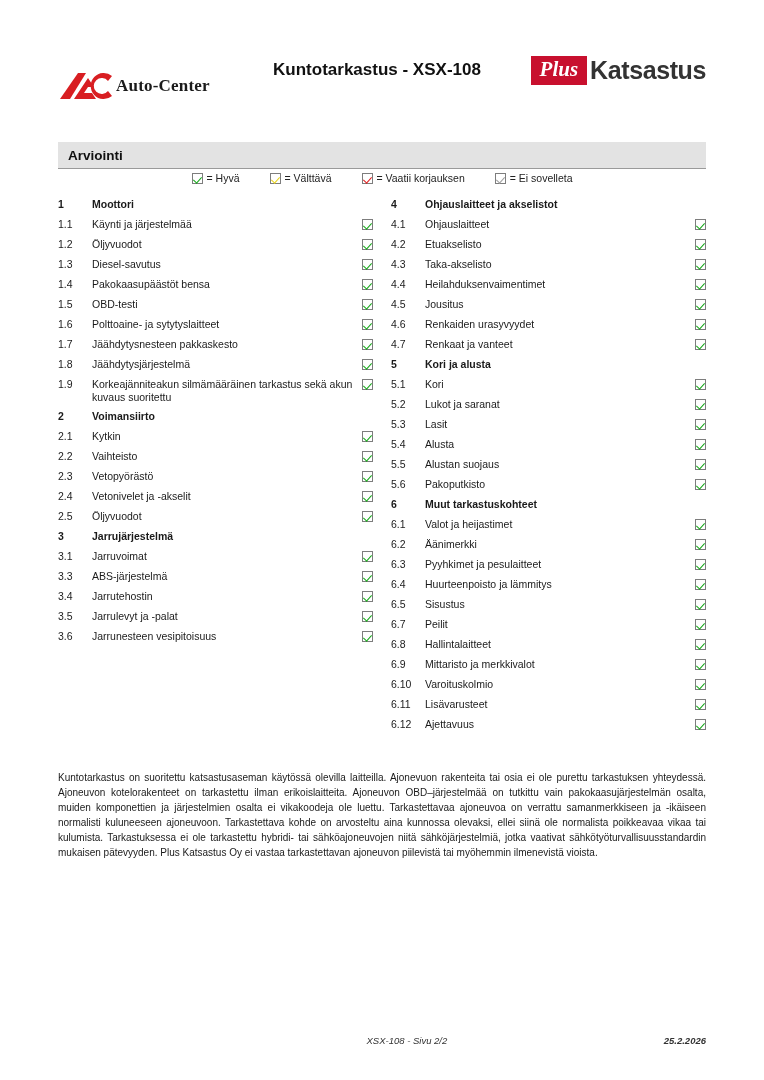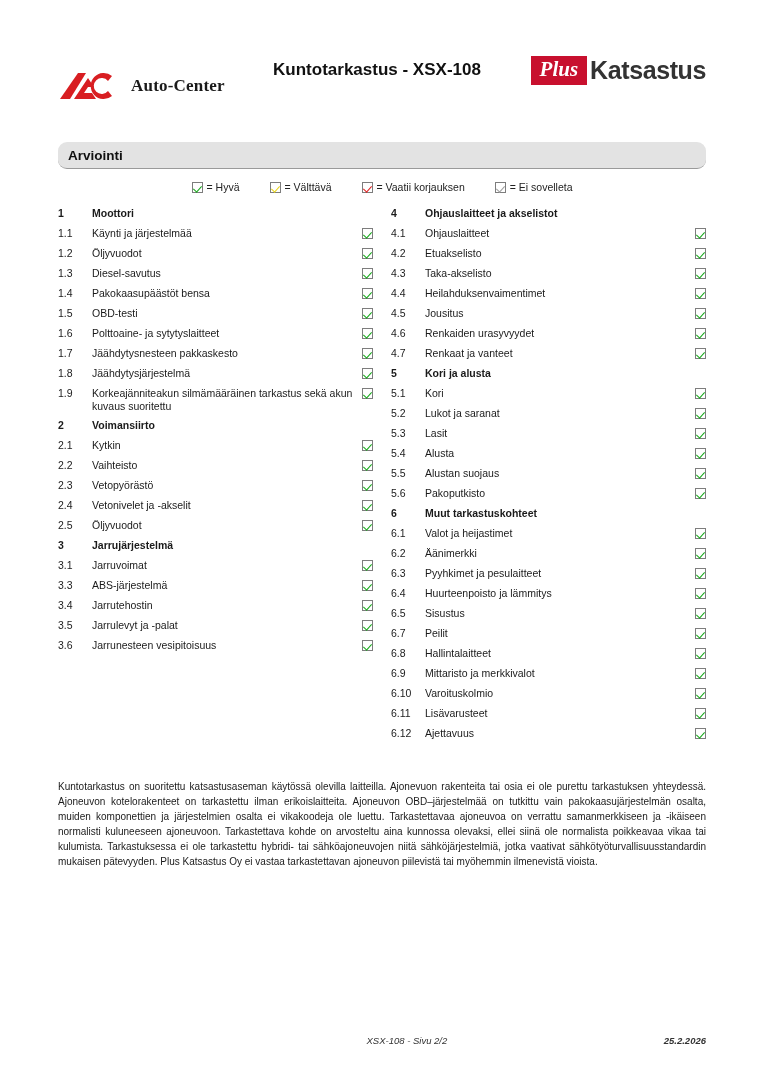--- a/index.html
+++ b/index.html
@@ -27,21 +27,21 @@
   .header {
     display: flex;
     align-items: center;
     justify-content: space-between;
     padding-top: 34px;
     height: 72px;
   }
   .logo-left {
     display: flex;
     align-items: center;
-    gap: 15px;
+    gap: 0;
     width: 210px;
     margin-top: 32px;
   }
   .ac-mark {
     position: relative;
     width: 58px;
     height: 34px;
   }
   .ac-mark svg { display: block; }
   .ac-text {
@@ -86,31 +86,30 @@
 
   
   .section-bar {
     margin-top: 36px;
     background: #e3e3e3;
     height: 26px;
     display: flex;
     align-items: center;
     padding-left: 10px;
     border-bottom: 1px solid #9a9a9a;
-    border-radius: 9px;
   }
   .section-bar .title {
     font-size: 13.5px;
     font-weight: bold;
     color: #111;
   }
 
   
   .legend {
-    margin-top: 12px;
+    margin-top: 3px;
     display: flex;
     justify-content: center;
     align-items: center;
     gap: 30px;
     font-size: 10.5px;
     color: #222;
   }
   .legend-item {
     display: flex;
     align-items: center;

